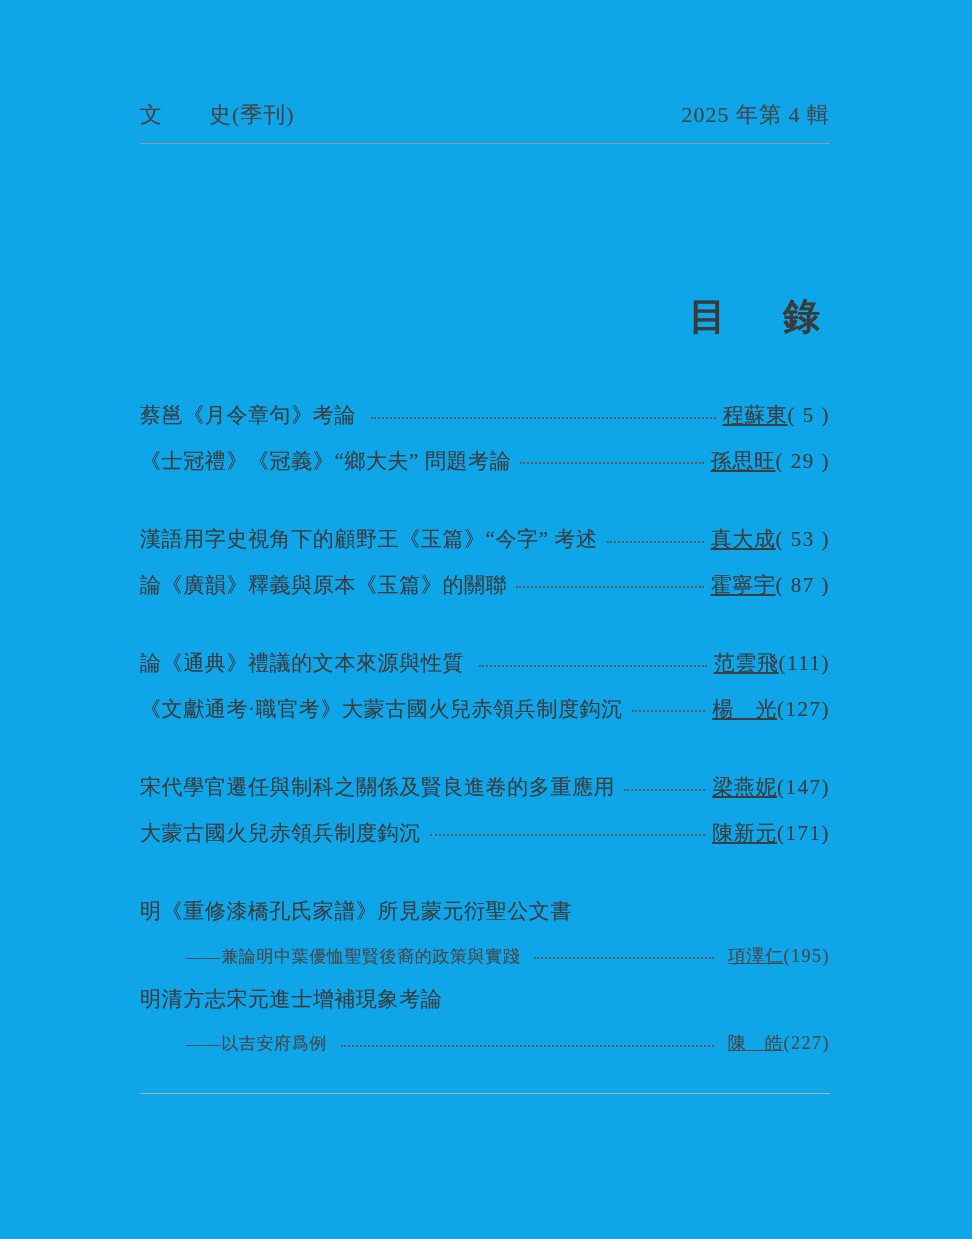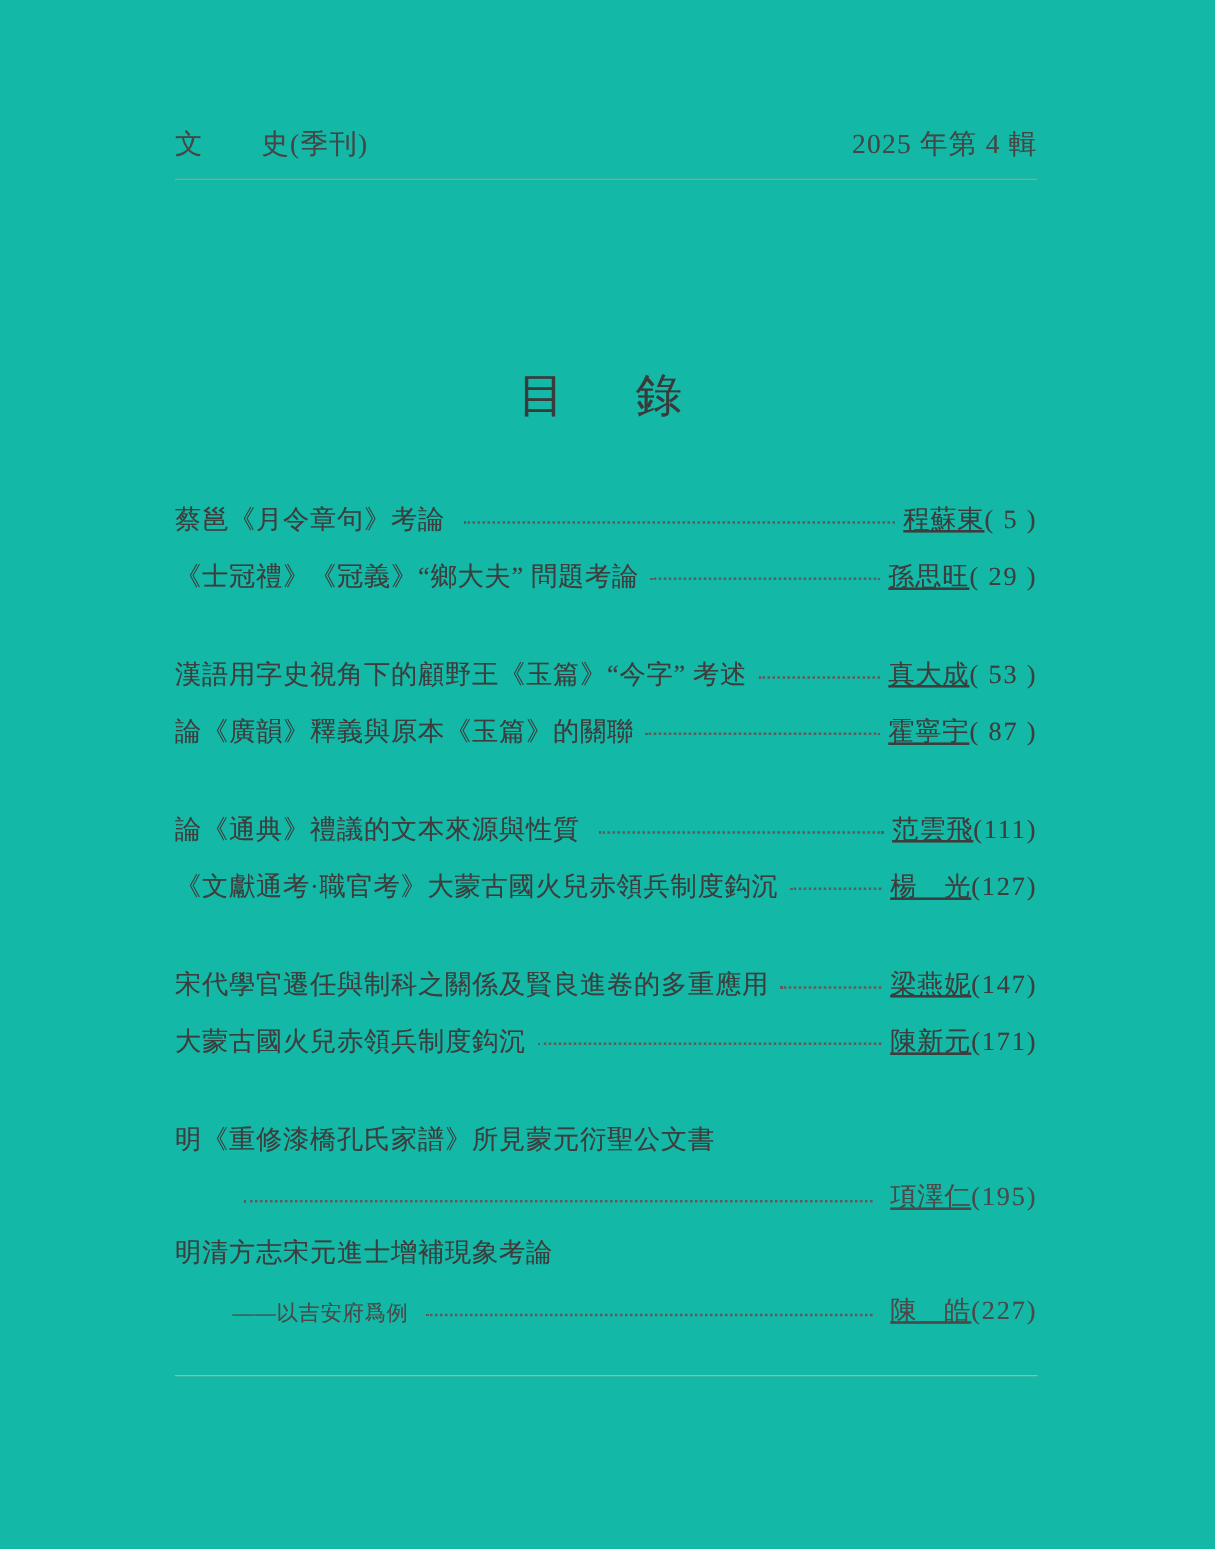--- a/index.html
+++ b/index.html
@@ -6,21 +6,21 @@
     margin: 0;
     padding: 0;
     background: #f6f6f5;
   }
   .page {
     position: relative;
     width: 972px;
     height: 1239px;
     margin: 0 auto;
     box-sizing: border-box;
-    background: #14b8a6;
+    background: #0ea5e9;
     color: #3d3d3d;
     font-family: "Liberation Serif", "DejaVu Serif", serif;
     padding: 100px 142px 0 140px;
     overflow: hidden;
   }
   
   .header {
     display: flex;
     justify-content: space-between;
     align-items: baseline;
@@ -35,23 +35,23 @@
     border-top: 1.6px solid #9a9a9a;
     margin: 13px 0 0 0;
   }
   .rule.bottom {
     border-top: 1.3px solid #adadad;
     margin-top: 40px;
   }
   
   .toc-title {
     margin: 148px 0 62px 0;
-    text-align: center;
+    text-align: right;
     font-size: 37px;
-    font-weight: 400;
+    font-weight: 700;
     letter-spacing: 10px;
     color: #3a3a3a;
     white-space: pre;
   }
   
   .toc { font-size: 21px; }
   .row {
     display: flex;
     align-items: flex-end;
     margin-bottom: 22px;
@@ -72,21 +72,21 @@
   .row.sub {
     font-size: 17px;
     color: #4a4a4a;
     padding-left: 46px;
   }
   .row.sub .leader {
     border-bottom-width: 2.2px;
     margin-right: 14px;
     margin-bottom: 0.40em;
   }
-  .row.sub .author, .row.sub .pageno { font-size: 21px; }
+  .row.sub .author, .row.sub .pageno { font-size: 18px; }
   .spacer { height: 33px; }
   
   .page * { text-shadow: 0 0 0.5px rgba(60,60,60,0.35); }
   .rule, .leader { text-shadow: none; }
 </style>
 </head>
 <body>
 
 <div class="page">
 
@@ -149,20 +149,21 @@
         <span class="etitle">大蒙古國火兒赤領兵制度鈎沉</span>
         <span class="leader"></span>
         <span class="author">陳新元</span>
         <span class="pageno">(171)</span>
       </div>
       <div class="spacer"></div>
       <div class="row">
         <span class="etitle">明《重修漆橋孔氏家譜》所見蒙元衍聖公文書</span>
       </div>
       <div class="row sub">
+        <span class="etitle">——兼論明中葉優恤聖賢後裔的政策與實踐 </span>
         <span class="leader"></span>
         <span class="author">項澤仁</span>
         <span class="pageno">(195)</span>
       </div>
       <div class="row">
         <span class="etitle">明清方志宋元進士增補現象考論</span>
       </div>
       <div class="row sub">
         <span class="etitle">——以吉安府爲例 </span>
         <span class="leader"></span>

